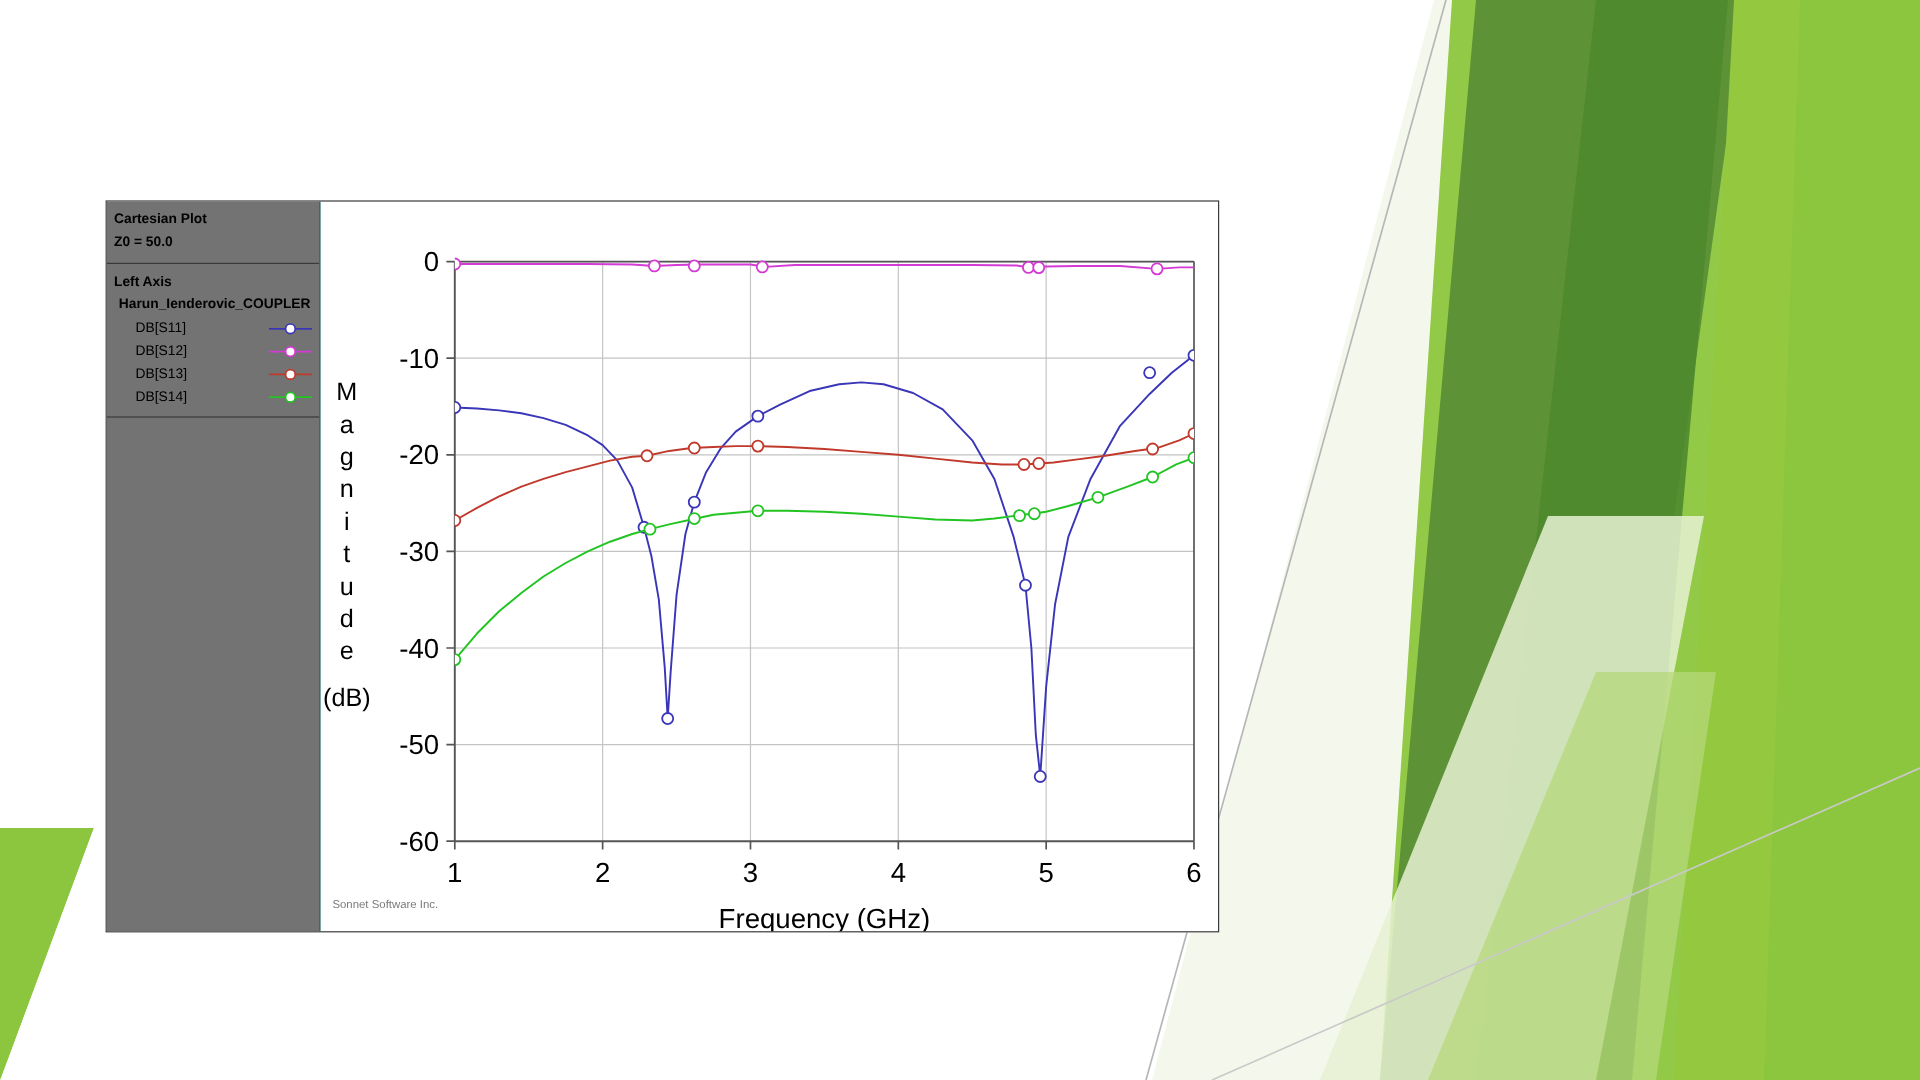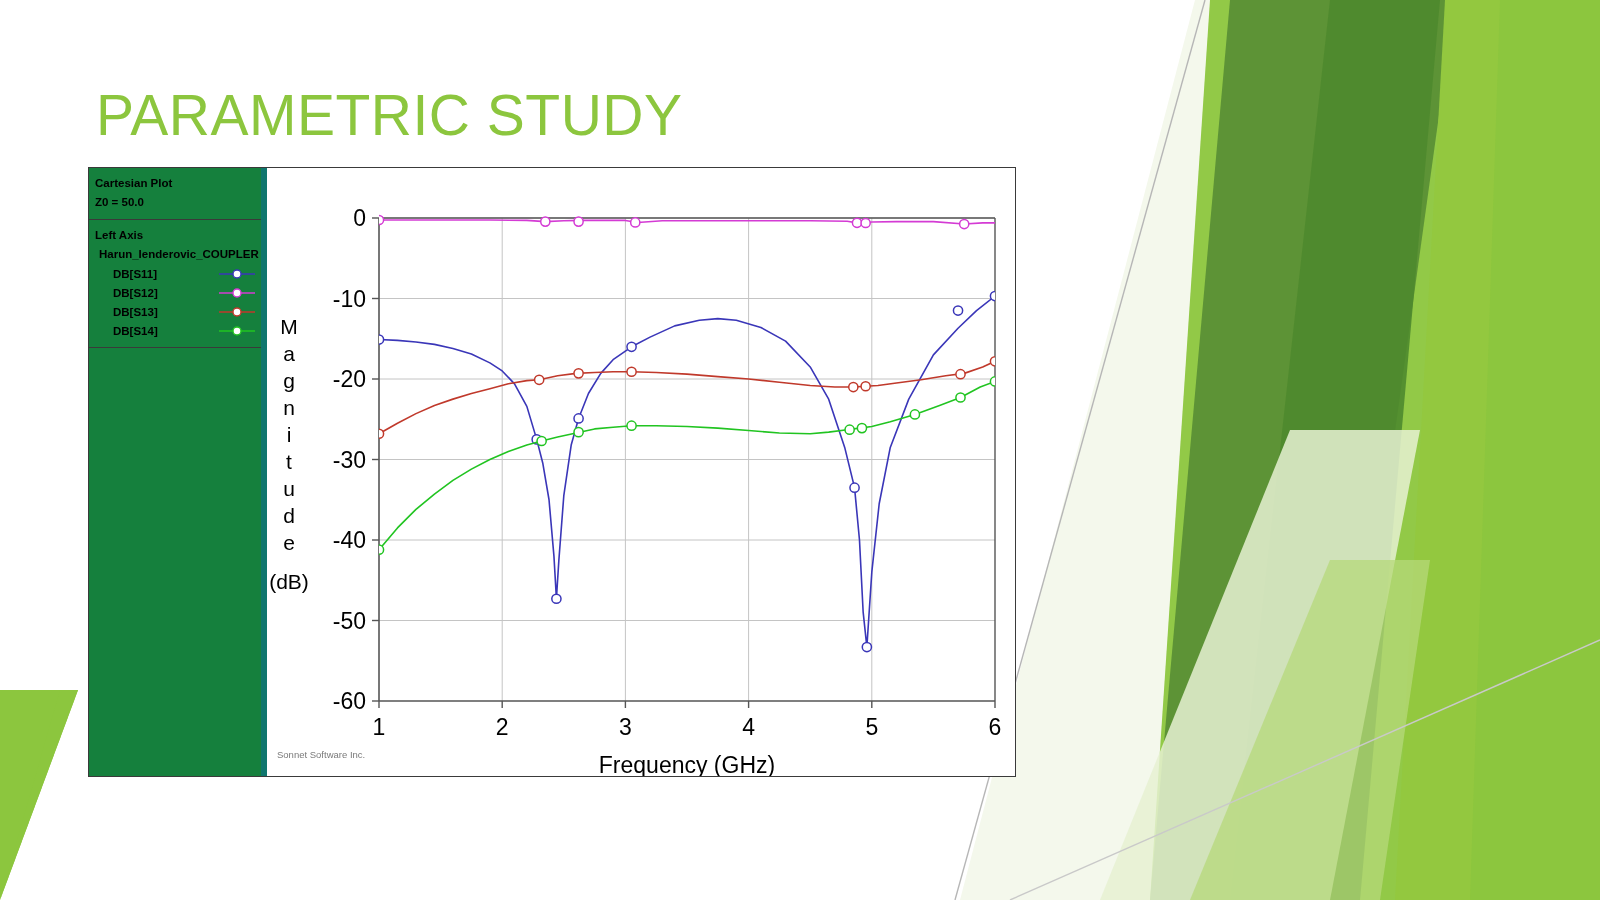--- a/index.html
+++ b/index.html
@@ -18,35 +18,35 @@
     color:#8CC63E;white-space:nowrap;
   }
 
   
   #plot-window{
     position:absolute;left:88px;top:167px;width:928px;height:610px;
     background:#ffffff;border:1px solid #3a3a3a;box-sizing:border-box;
     display:flex;
   }
   #legend-panel{
-    width:178px;flex:0 0 178px;border-right:6px solid #0f766e;
+    width:178px;flex:0 0 178px;border-right:1px solid #0f766e;
     box-sizing:border-box;position:relative;overflow:hidden;
-    background:#15803d;
+    background:#737373;
   }
   .lg-sec{border-bottom:1px solid #3a3a3a;box-sizing:border-box;padding:6px 0 7px 0;}
   .lg-sec.last{border-bottom:none;}
   .lg-line{
     font-size:11.5px;font-weight:bold;color:#000;
     padding:2px 0 2px 6px;white-space:nowrap;line-height:15px;
   }
   .lg-line.indent1{padding-left:10px;}
   .lg-trace{
     display:flex;align-items:center;padding-left:24px;height:19px;white-space:nowrap;
   }
-  .lg-trace .tlabel{font-size:11.5px;font-weight:bold;color:#000;}
+  .lg-trace .tlabel{font-size:11.5px;font-weight:normal;color:#000;}
   .lg-trace .tkey{margin-left:auto;margin-right:6px;width:36px;height:12px;position:relative;}
   .lg-trace .tkey svg{display:block;}
 
   #chart-area{flex:1;position:relative;}
   #chart-svg{position:absolute;left:0;top:0;}
   #sonnet-mark{
     position:absolute;left:10px;bottom:16px;
     font-size:9.5px;color:#7a7a7a;white-space:nowrap;margin-top:43px;
   }
 
@@ -69,21 +69,20 @@
   <polygon points="1445,0 1600,0 1600,900 1395,900" fill="#93c83f"></polygon>
   <polygon points="1500,0 1600,0 1600,900 1470,900" fill="#8CC63E"></polygon>
   <polygon points="1290,430 1420,430 1330,900 1100,900" fill="#e6f1d2" opacity="0.85"></polygon>
   <polygon points="1330,560 1430,560 1380,900 1190,900" fill="#b5d87a" opacity="0.75"></polygon>
   <line x1="1205" y1="0" x2="955" y2="900" stroke="#b6b6b6" stroke-width="1.4"></line>
   <line x1="1010" y1="900" x2="1600" y2="640" stroke="#c9c9c9" stroke-width="1.4"></line>
 </svg>
 
 <div class="slide">
 
-  <div id="page-title">PARAMETRIC STUDY</div>
 
   <div id="plot-window">
 
     <div id="legend-panel">
 
       <div class="lg-sec">
         <div class="lg-line">Cartesian Plot</div>
         <div class="lg-line">Z0 = 50.0</div>
       </div>
 

